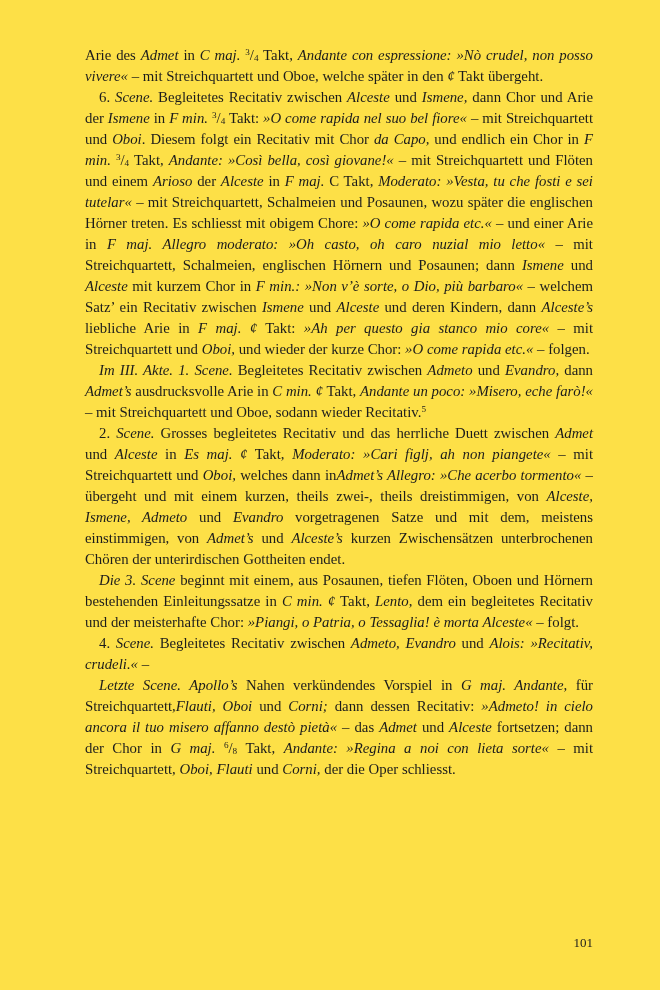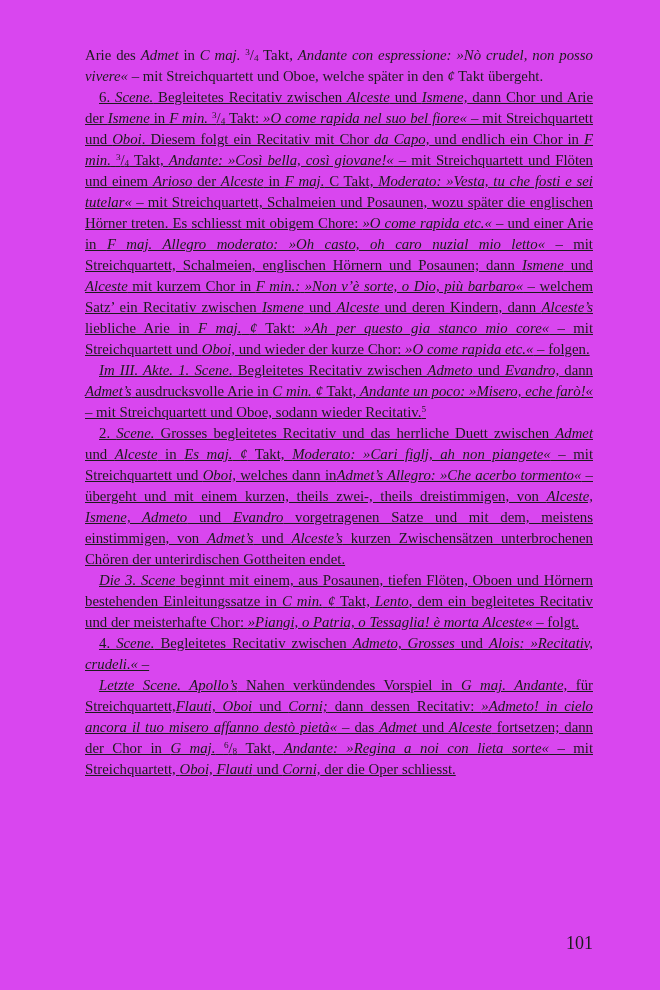--- a/index.html
+++ b/index.html
@@ -11,39 +11,38 @@
     width: 660px;
     height: 990px;
     position: relative;
     font-family: "Liberation Serif", "DejaVu Serif", serif;
     color: #1c1c1c;
     overflow: hidden;
   }
   .page {
     position: absolute;
     inset: 0;
-    background: #d946ef;
+    background: #fde047;
   }
   .body-text {
     position: absolute;
     left: 85px;
     top: 45px;
     width: 508px;
     font-size: 14.8px;
     line-height: 21px;
     text-align: justify;
     hyphens: none;
   }
   .para {
     margin: 0;
     padding: 0;
   }
   .para.ind {
     text-indent: 14px;
-    text-decoration: underline;
   }
   .it {
     font-style: italic;
   }
   .sup {
     font-size: 0.62em;
     vertical-align: 0.5em;
     line-height: 0;
   }
   .sub {
@@ -63,34 +62,34 @@
     line-height: 20px;
   }
   .fn-marker {
     display: inline-block;
     width: 37px;
   }
   .page-number {
     position: absolute;
     right: 67px;
     top: 935px;
-    font-size: 18px;
+    font-size: 13px;
     line-height: 16px;
     text-align: right;
   }
 </style>
 </head>
 <body>
 
 <div class="page">
   <main class="body-text">
       <p class="para"><span>Arie des </span><span class="it">Admet</span><span> in </span><span class="it">C maj.</span><span> </span><span class="sup">3</span><span>/</span><span class="sub">4</span><span> Takt, </span><span class="it">Andante con espressione: »Nò crudel, non posso vivere«</span><span> – mit Streichquartett und Oboe, welche später in den </span><span class="cut">¢</span><span> Takt übergeht.</span></p>
       <p class="para ind"><span>6. </span><span class="it">Scene.</span><span> Begleitetes Recitativ zwischen </span><span class="it">Alceste</span><span> und </span><span class="it">Ismene,</span><span> dann Chor und Arie der </span><span class="it">Ismene</span><span> in </span><span class="it">F min.</span><span> </span><span class="sup">3</span><span>/</span><span class="sub">4</span><span> Takt: </span><span class="it">»O come rapida nel suo bel fiore«</span><span> – mit Streichquartett und </span><span class="it">Oboi</span><span>. Diesem folgt ein Recitativ mit Chor </span><span class="it">da Capo,</span><span> und endlich ein Chor in </span><span class="it">F min.</span><span> </span><span class="sup">3</span><span>/</span><span class="sub">4</span><span> Takt, </span><span class="it">Andante: »Così bella, così giovane!«</span><span> – mit Streichquartett und Flöten und einem </span><span class="it">Arioso</span><span> der </span><span class="it">Alceste</span><span> in </span><span class="it">F maj.</span><span> C Takt, </span><span class="it">Moderato: »Vesta, tu che fosti e sei tutelar«</span><span> – mit Streichquartett, Schalmeien und Posaunen, wozu später die englischen Hörner treten. Es schliesst mit obigem Chore: </span><span class="it">»O come rapida etc.«</span><span> – und einer Arie in </span><span class="it">F maj. Allegro moderato: »Oh casto, oh caro nuzial mio letto«</span><span> – mit Streichquartett, Schalmeien, englischen Hörnern und Posaunen; dann </span><span class="it">Ismene</span><span> und </span><span class="it">Alceste</span><span> mit kurzem Chor in </span><span class="it">F min.:</span><span> </span><span class="it">»Non v’è sorte, o Dio, più barbaro«</span><span> – welchem Satz’ ein Recitativ zwischen </span><span class="it">Ismene</span><span> und </span><span class="it">Alceste</span><span> und deren Kindern, dann </span><span class="it">Alceste’s</span><span> liebliche Arie in </span><span class="it">F maj.</span><span> </span><span class="cut">¢</span><span> Takt: </span><span class="it">»Ah per questo gia stanco mio core«</span><span> – mit Streichquartett und </span><span class="it">Oboi,</span><span> und wieder der kurze Chor: </span><span class="it">»O come rapida etc.«</span><span> – folgen.</span></p>
       <p class="para ind"><span class="it">Im III. Akte. 1. Scene.</span><span> Begleitetes Recitativ zwischen </span><span class="it">Admeto</span><span> und </span><span class="it">Evandro,</span><span> dann </span><span class="it">Admet’s</span><span> ausdrucksvolle Arie in </span><span class="it">C min.</span><span> </span><span class="cut">¢</span><span> Takt, </span><span class="it">Andante un poco: »Misero, eche farò!«</span><span> – mit Streichquartett und Oboe, sodann wieder Recitativ.</span><span class="sup">5</span></p>
       <p class="para ind"><span>2. </span><span class="it">Scene.</span><span> Grosses begleitetes Recitativ und das herrliche Duett zwischen </span><span class="it">Admet</span><span> und </span><span class="it">Alceste</span><span> in </span><span class="it">Es maj.</span><span> </span><span class="cut">¢</span><span> Takt, </span><span class="it">Moderato: »Cari figlj, ah non piangete«</span><span> – mit Streichquartett und </span><span class="it">Oboi,</span><span> welches dann in</span><span class="it">Admet’s Allegro: »Che acerbo tormento«</span><span> – übergeht und mit einem kurzen, theils zwei-, theils dreistimmigen, von </span><span class="it">Alceste, Ismene, Admeto</span><span> und </span><span class="it">Evandro</span><span> vorgetragenen Satze und mit dem, meistens einstimmigen, von </span><span class="it">Admet’s</span><span> und </span><span class="it">Alceste’s</span><span> kurzen Zwischensätzen unterbrochenen Chören der unterirdischen Gottheiten endet.</span></p>
       <p class="para ind"><span class="it">Die 3. Scene</span><span> beginnt mit einem, aus Posaunen, tiefen Flöten, Oboen und Hörnern bestehenden Einleitungssatze in </span><span class="it">C min.</span><span> </span><span class="cut">¢</span><span> Takt, </span><span class="it">Lento</span><span>, dem ein begleitetes Recitativ und der meisterhafte Chor: </span><span class="it">»Piangi, o Patria, o Tessaglia! è morta Alceste«</span><span> – folgt.</span></p>
-      <p class="para ind"><span>4. </span><span class="it">Scene.</span><span> Begleitetes Recitativ zwischen </span><span class="it">Admeto, Grosses</span><span> und </span><span class="it">Alois:</span><span> </span><span class="it">»Recitativ, crudeli.«</span><span> –</span></p>
+      <p class="para ind"><span>4. </span><span class="it">Scene.</span><span> Begleitetes Recitativ zwischen </span><span class="it">Admeto, Evandro</span><span> und </span><span class="it">Alois:</span><span> </span><span class="it">»Recitativ, crudeli.«</span><span> –</span></p>
       <p class="para ind"><span class="it">Letzte Scene. Apollo’s</span><span> Nahen verkündendes Vorspiel in </span><span class="it">G maj. Andante,</span><span> für Streichquartett,</span><span class="it">Flauti, Oboi</span><span> und </span><span class="it">Corni;</span><span> dann dessen Recitativ: </span><span class="it">»Admeto! in cielo ancora il tuo misero affanno destò pietà«</span><span> – das </span><span class="it">Admet</span><span> und </span><span class="it">Alceste</span><span> fortsetzen; dann der Chor in </span><span class="it">G maj.</span><span> </span><span class="sup">6</span><span>/</span><span class="sub">8</span><span> Takt, </span><span class="it">Andante: »Regina a noi con lieta sorte«</span><span> – mit Streichquartett, </span><span class="it">Oboi, Flauti</span><span> und </span><span class="it">Corni,</span><span> der die Oper schliesst.</span></p>
     </main>
 
 
   <div class="page-number">101</div>
 </div>
 
 </body></html>

